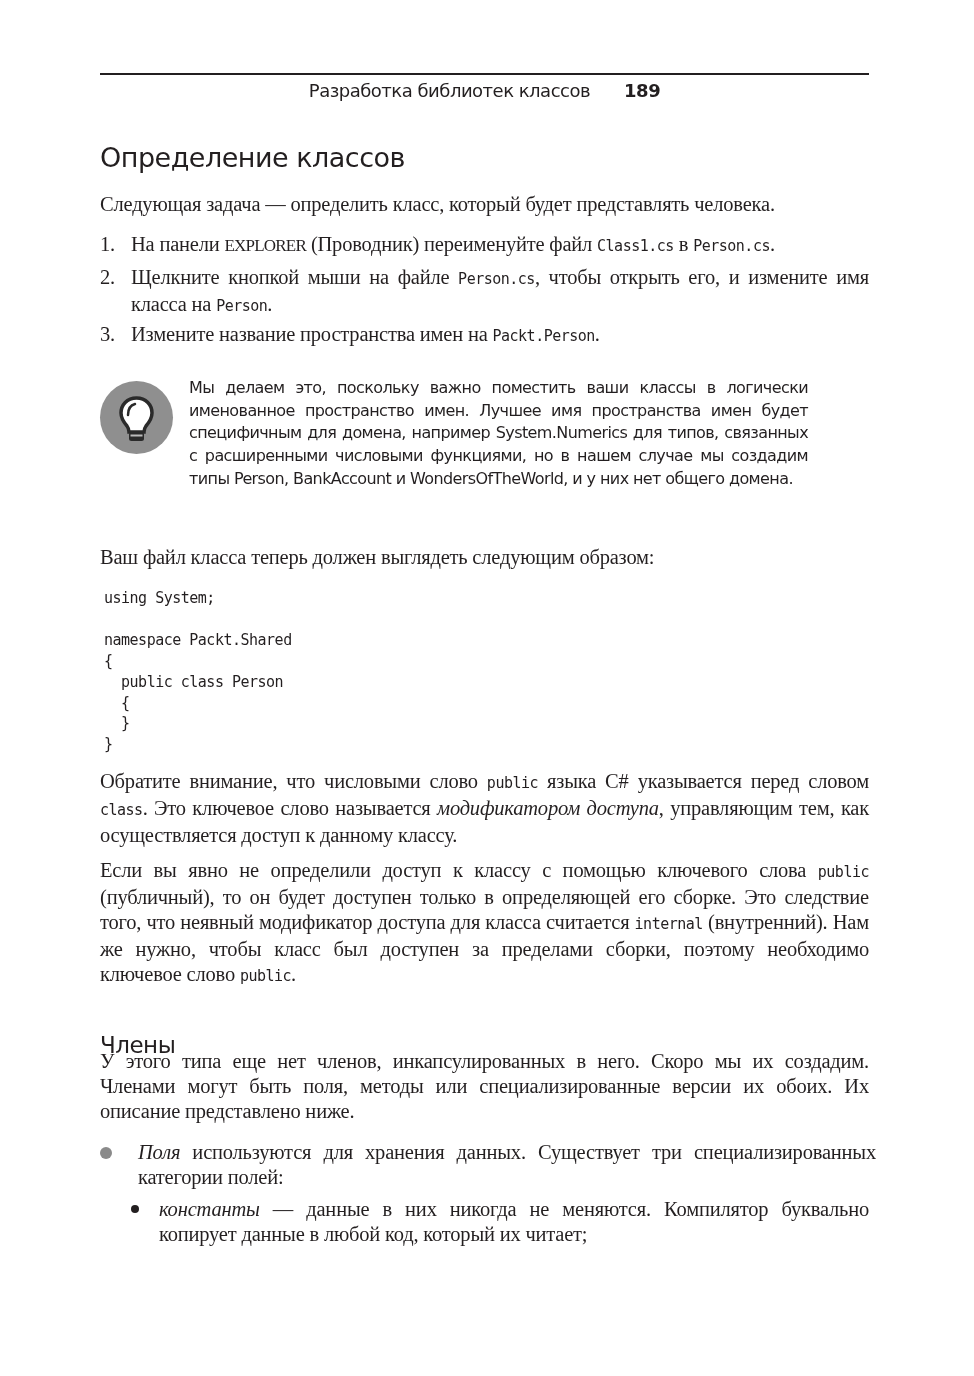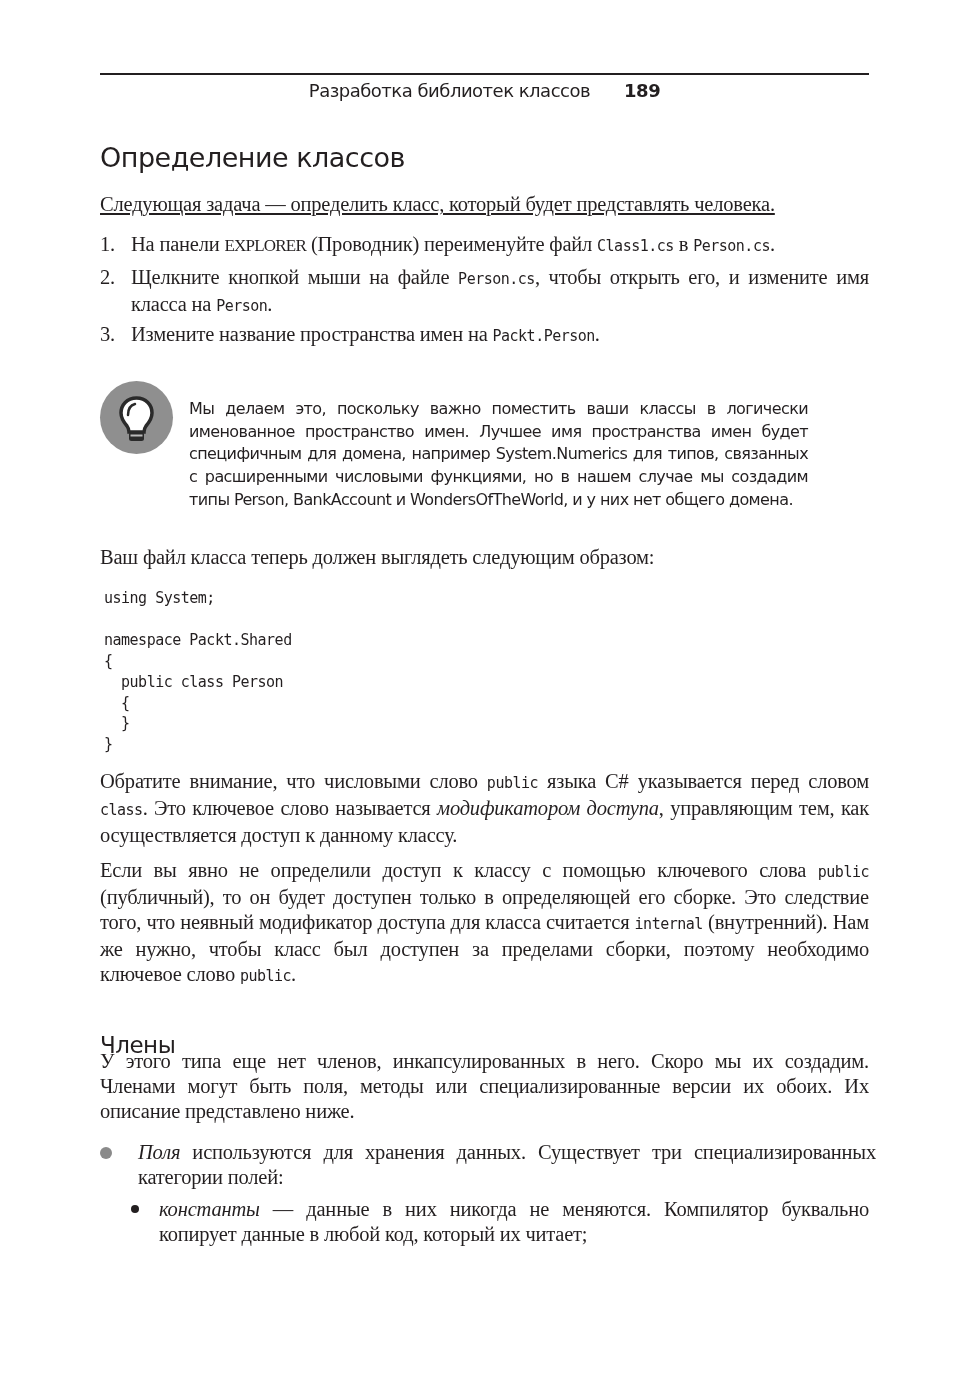--- a/index.html
+++ b/index.html
@@ -13,37 +13,37 @@
   .sans { font-family: Liberation Serif, serif; }
   h1 { position: absolute; left: 100px; top: 142px; margin: 0; font-family: "DejaVu Sans", sans-serif; font-weight: normal; font-size: 27px; letter-spacing: -0.5px; }
   h2 { position: absolute; left: 100px; top: 1032px; margin: 0; font-family: "DejaVu Sans", sans-serif; font-weight: normal; font-size: 23px; letter-spacing: -0.5px; }
   .block { position: absolute; left: 100px; width: 769px; margin: 0; }
   .justify { text-align: justify; }
   .step { position: absolute; left: 100px; width: 769px; }
   .step .n { position: absolute; left: 0; top: 0; }
   .step .t { margin-left: 31px; text-align: justify; }
   .tip-icon { position: absolute; left: 100px; top: 381px; width: 73px; height: 73px; border-radius: 50%; background: #8f8f8f; }
   .tip-icon svg { position: absolute; left: 0; top: 0; }
-  .tip-text { position: absolute; left: 189px; top: 377px; width: 619px; font-family: "DejaVu Sans", sans-serif; font-size: 16px; line-height: 22.7px; letter-spacing: -0.6px; text-align: justify; margin-top: 21px; }
+  .tip-text { position: absolute; left: 189px; top: 377px; width: 619px; font-family: "DejaVu Sans", sans-serif; font-size: 16px; line-height: 22.7px; letter-spacing: -0.6px; text-align: justify; }
   .code { position: absolute; left: 100px; top: 584px; margin: 4px; font-family: "DejaVu Sans Mono", monospace; font-size: 15px; line-height: 20.9px; letter-spacing: -0.5px; white-space: pre; }
   .dot-l1 { position: absolute; left: 100px; width: 12px; height: 12px; border-radius: 50%; background: #8a8a8a; }
   .dot-l2 { position: absolute; left: 131px; width: 8px; height: 8px; border-radius: 50%; background: #231f20; }
   i { font-style: italic; }
 </style>
 </head>
 <body>
 
 <div class="rule"></div>
 <div class="running-head">
   <span class="title">Разработка библиотек классов</span><span class="num">189</span>
 </div>
 
 <h1>Определение классов</h1>
 
-<p class="block serif" style="top:192px;text-decoration:underline;">Следующая задача — определить класс, который будет представлять человека.</p>
+<p class="block serif" style="top:192px;">Следующая задача — определить класс, который будет представлять человека.</p>
 
 <div class="step serif" style="top:232px;">
   <span class="n">1.</span>
   <div class="t"><span>На панели </span><span class="sans" style="font-size:17px;letter-spacing:-0.8px">EXPLORER</span><span> (Проводник) переименуйте файл </span><span class="mono">Class1.cs</span><span> в </span><span class="mono">Person.cs</span><span>.</span></div>
 </div>
 
 <div class="step serif" style="top:265px;">
   <span class="n">2.</span>
   <div class="t"><span>Щелкните кнопкой мыши на файле </span><span class="mono">Person.cs</span><span>, чтобы открыть его, и измените имя класса на </span><span class="mono">Person</span><span>.</span></div>
 </div>

